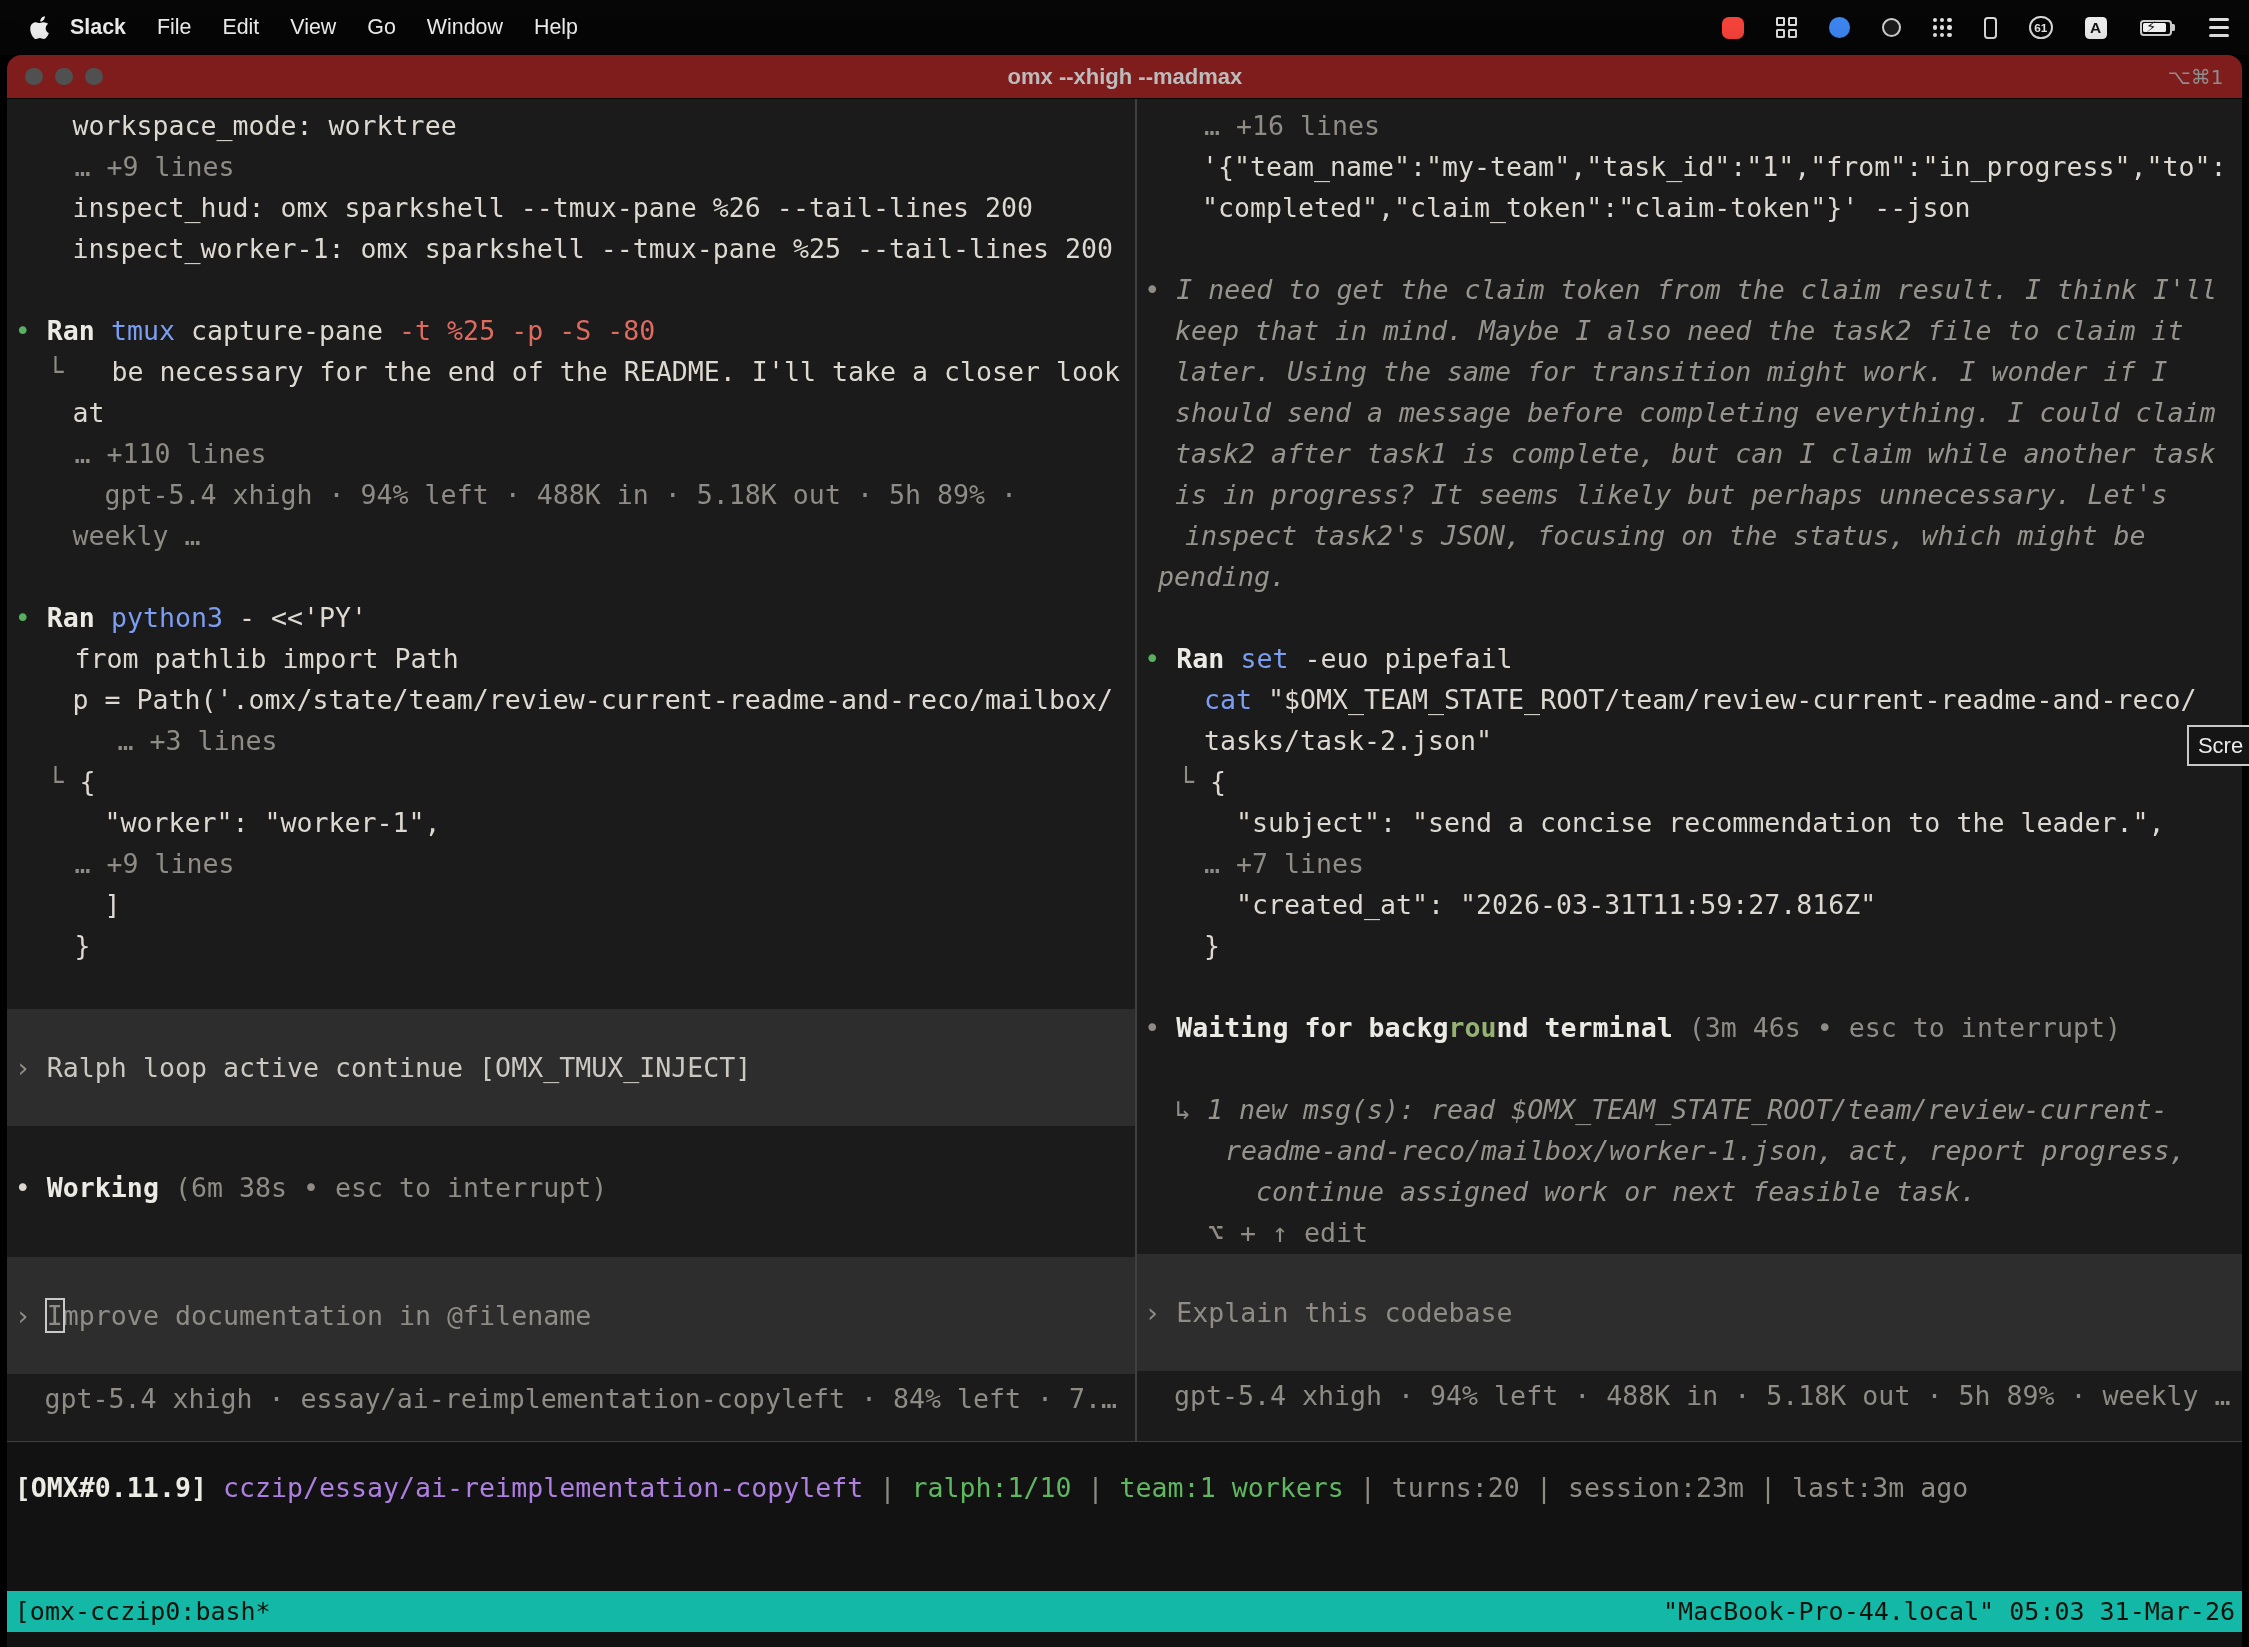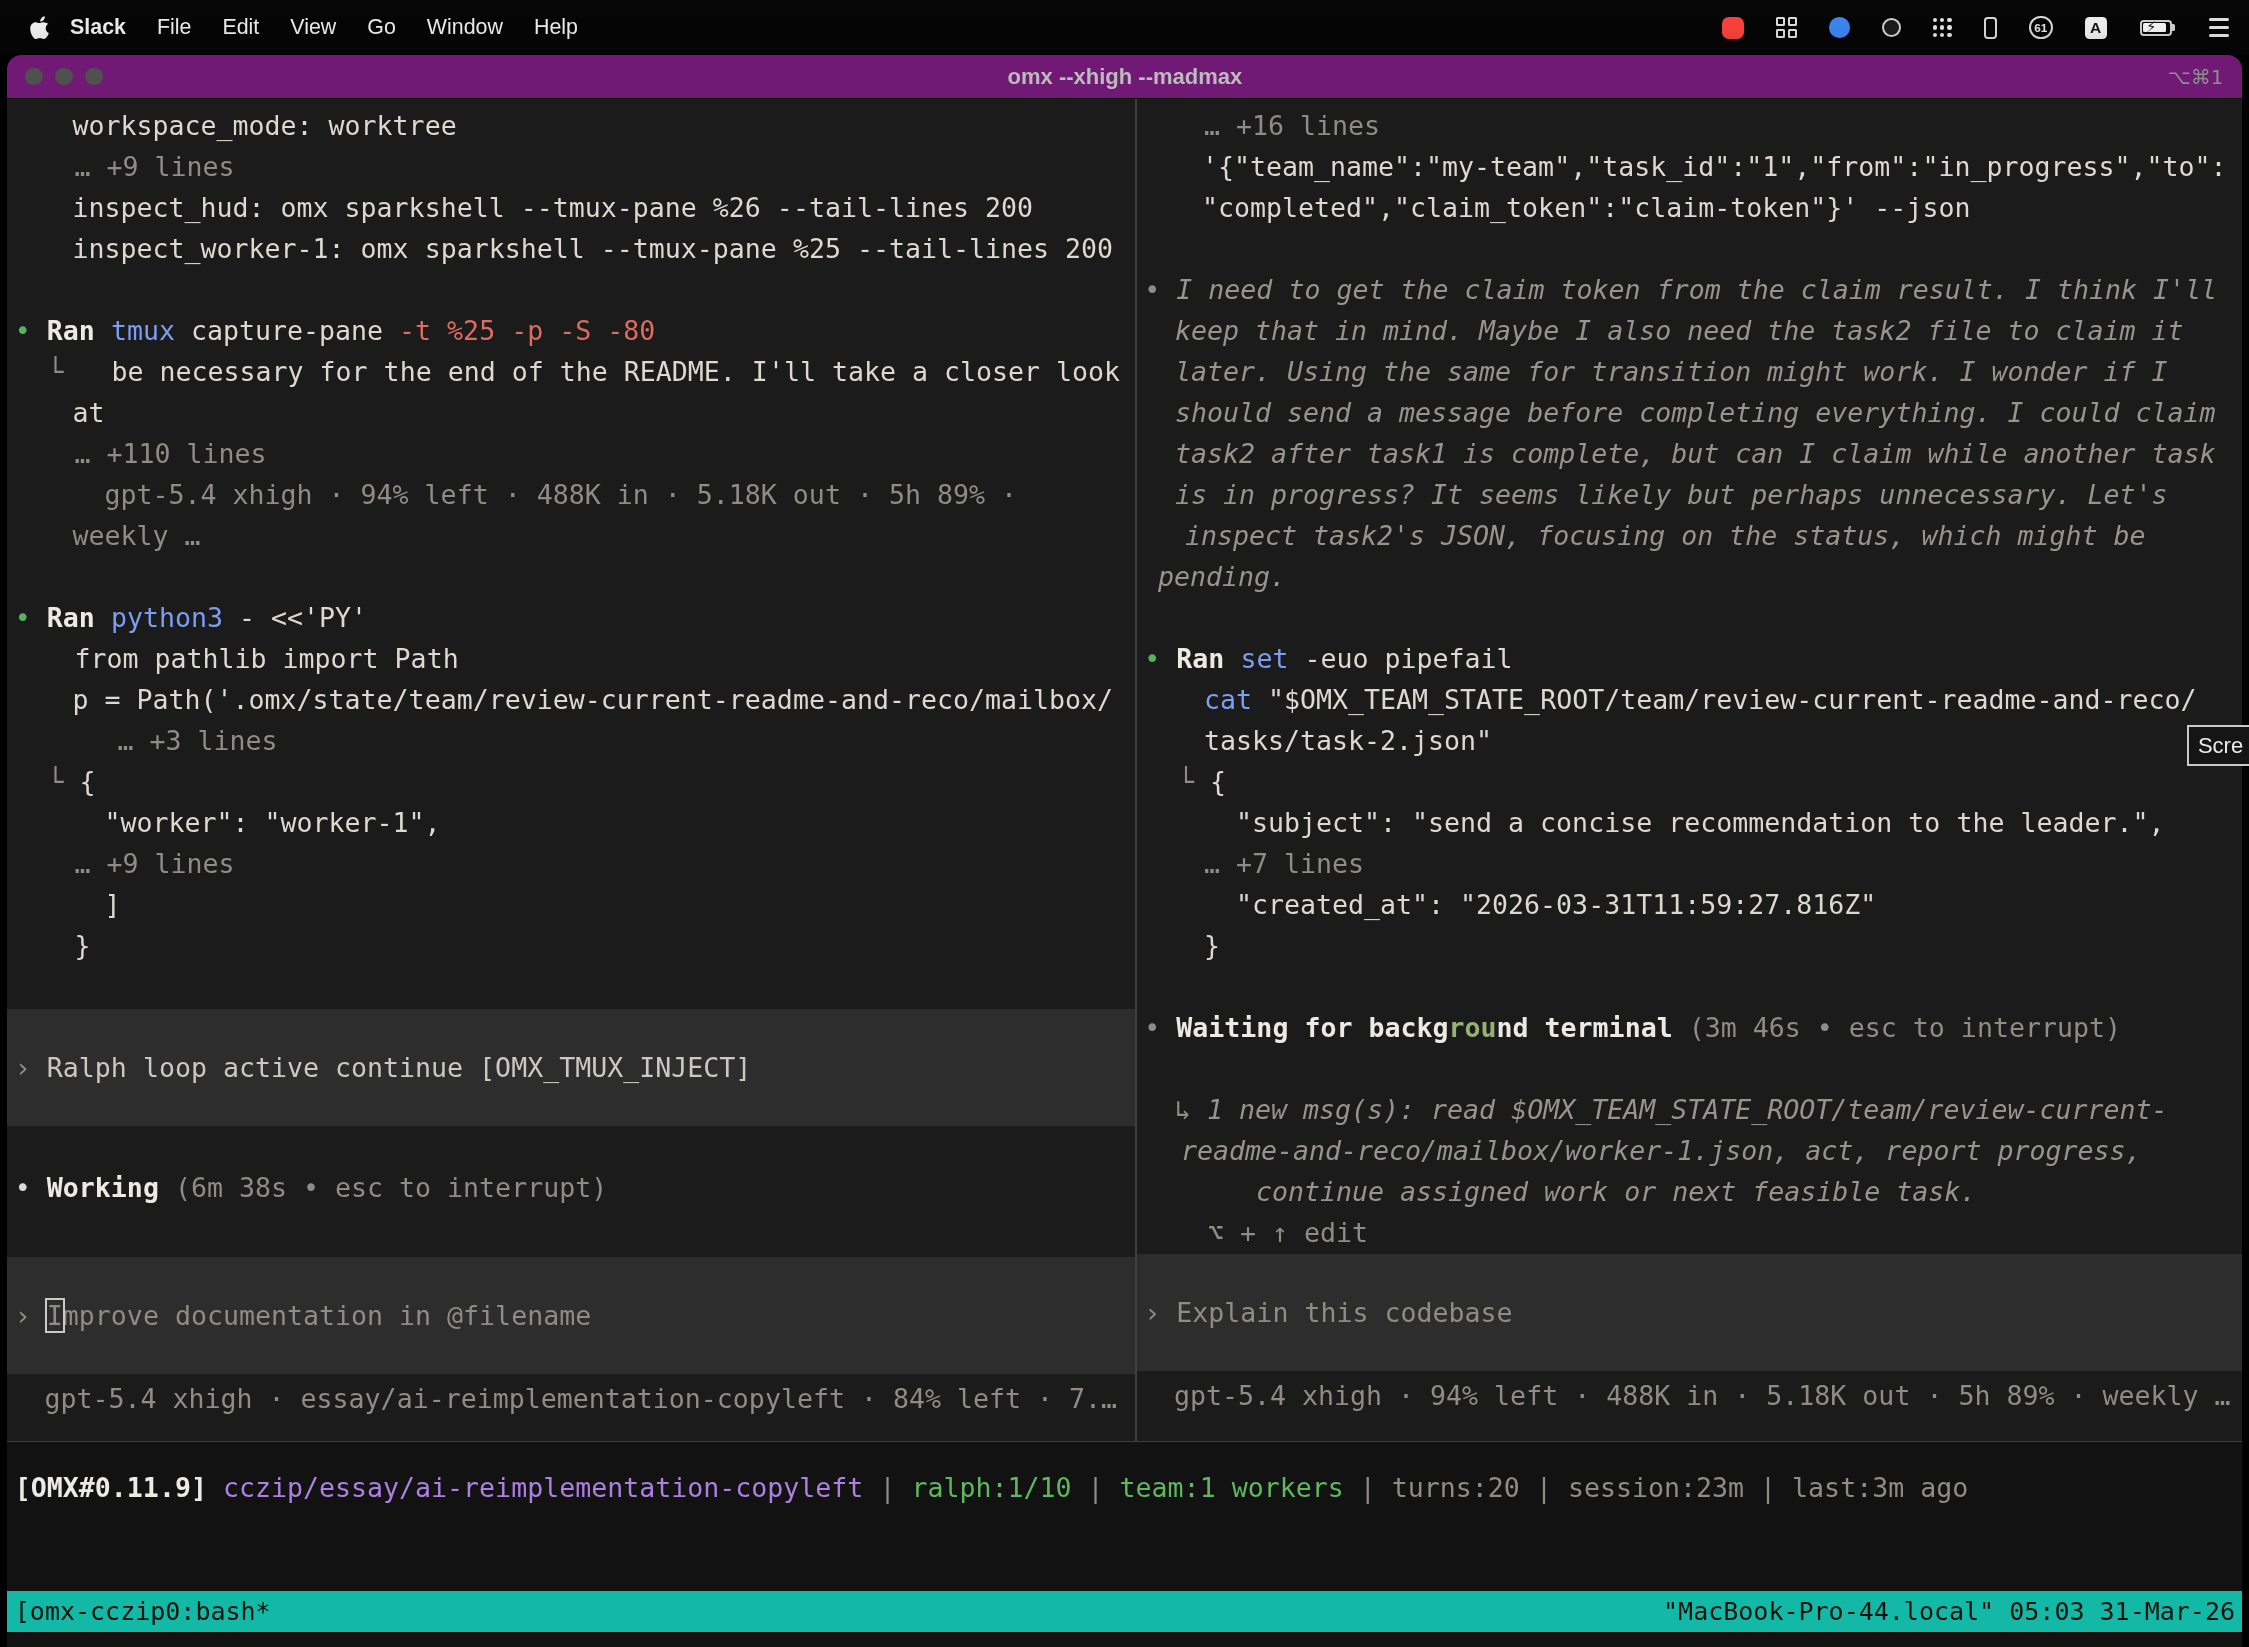--- a/index.html
+++ b/index.html
@@ -32,21 +32,21 @@
   .ic-batt .fill{position:absolute;left:1.5px;top:1.5px;bottom:1.5px;width:80%;background:#f3f3f3;border-radius:1.5px;}
   .ic-batt .nub{width:3px;height:7.4px;background:#cfcfcf;border-radius:0 1.5px 1.5px 0;margin-left:0.7px;}
   .ic-batt .bolt{position:absolute;left:7.4px;top:-1.5px;color:#1a1a1a;font-size:14.8px;font-family:"DejaVu Sans",sans-serif;}
   .ic-lines{display:flex;flex-direction:column;gap:4.4px;}
   .ic-lines i{width:20.7px;height:3.7px;border-radius:2.2px;background:#e0e0e0;}
 
   
   .window{position:absolute;top:55px;left:7.4px;width:2235px;bottom:0;
     background:#1a1a1a;border-radius:14.8px 14.8px 0 0;overflow:hidden;
     box-shadow:0 14.8px 44px rgba(0,0,0,.7);}
-  .titlebar{height:43px;background:#701a75;border-bottom:1.5px solid #090909;
+  .titlebar{height:43px;background:#7f1d1d;border-bottom:1.5px solid #090909;
     display:flex;align-items:center;position:relative;}
   .lights{display:flex;gap:12.5px;margin-left:17.7px;}
   .light{width:17.7px;height:17.7px;border-radius:50%;background:#505050;}
   .win-title{position:absolute;left:0;right:0;text-align:center;color:#bcbcbc;
     font-size:22px;font-weight:600;font-family:"Liberation Sans","DejaVu Sans",sans-serif;}
   .win-hint{position:absolute;right:19px;color:#8d8d8d;font-size:20px;
     font-family:"DejaVu Sans","Liberation Sans",sans-serif;}
 
   .term{position:absolute;top:44px;left:0;right:0;bottom:0;background:#121212;}
   .panes{display:flex;height:1342px;border-bottom:1.5px solid #3f3f3f;}
@@ -223,21 +223,21 @@
             <div class="tl" style="padding-left: 67px;"><span class="w">tasks/task-2.json"</span></div>
             <div class="tl" style="padding-left: 41px;"><span class="dim">└ </span><span class="w">{</span></div>
             <div class="tl" style="padding-left: 99px;"><span class="w">"subject": "send a concise recommendation to the leader.",</span></div>
             <div class="tl" style="padding-left: 67px;"><span class="dim">… +7 lines</span></div>
             <div class="tl" style="padding-left: 99px;"><span class="w">"created_at": "2026-03-31T11:59:27.816Z"</span></div>
             <div class="tl" style="padding-left: 67px;"><span class="w">}</span></div>
             <div class="tl blank"></div>
             <div class="tl" style="padding-left: 7.4px;"><span class="dim">• </span><span class="b">Waiting for backg</span><span class="shim">rou</span><span class="b">nd terminal</span><span class="dim"> (3m 46s • esc to interrupt)</span></div>
             <div class="tl blank"></div>
             <div class="tl" style="padding-left: 38px;"><span class="dim">↳ </span><span class="dimi">1 new msg(s): read $OMX_TEAM_STATE_ROOT/team/review-current-</span></div>
-            <div class="tl" style="padding-left: 44px;"><span class="dimi">readme-and-reco/mailbox/worker-1.json, act, report progress,</span></div>
+            <div class="tl" style="padding-left: 88px;"><span class="dimi">readme-and-reco/mailbox/worker-1.json, act, report progress,</span></div>
             <div class="tl" style="padding-left: 71px; margin-left: 48px;"><span class="dimi">continue assigned work or next feasible task.</span></div>
             <div class="tl" style="padding-left: 71px;"><span class="dim">⌥ + ↑ edit</span></div>
           </div>
         <div class="inputbox first">
           <span class="dim">› </span><span class="dim">Explain this codebase</span>
         </div>
         <div class="lines footer">
             <div class="tl" style="padding-left: 37px;"><span class="dim">gpt-5.4 xhigh · 94% left · 488K in · 5.18K out · 5h 89% · weekly …</span></div>
           </div>
       </div>

